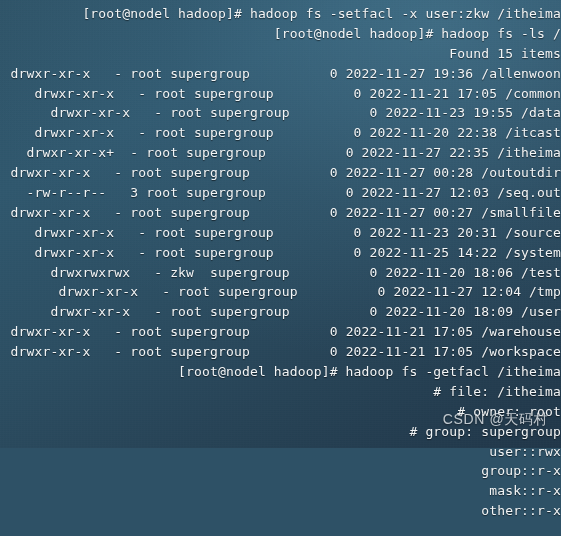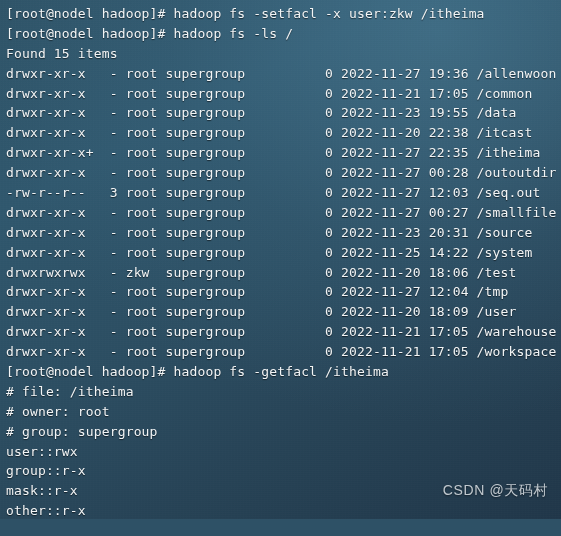--- a/index.html
+++ b/index.html
@@ -11,30 +11,31 @@
     width: 561px;
     height: 536px;
     overflow: hidden;
     background: #2e5166;
     font-family: "DejaVu Sans Mono", "Liberation Mono", monospace;
   }
 
   #terminal {
     position: relative;
     width: 561px;
-    height: 519px;
+    height: 448px;
     box-sizing: border-box;
     padding: 4px 0 0 6px;
     background:
       radial-gradient(125% 115% at 78% 6%, rgba(86,140,168,0.42) 0%, rgba(70,120,148,0.16) 38%, rgba(0,0,0,0) 66%),
       linear-gradient(152deg, #2f5468 0%, #30586e 26%, #2c4e62 52%, #274356 74%, #21374a 100%);
     color: #f2f4f5;
     font-size: 13px;
     line-height: 19.9px;
     letter-spacing: 0.15px;
+    text-align: right;
     -webkit-font-smoothing: antialiased;
   }
 
   #screen {
     position: relative;
     z-index: 2;
     white-space: pre;
   }
 
   .line {

